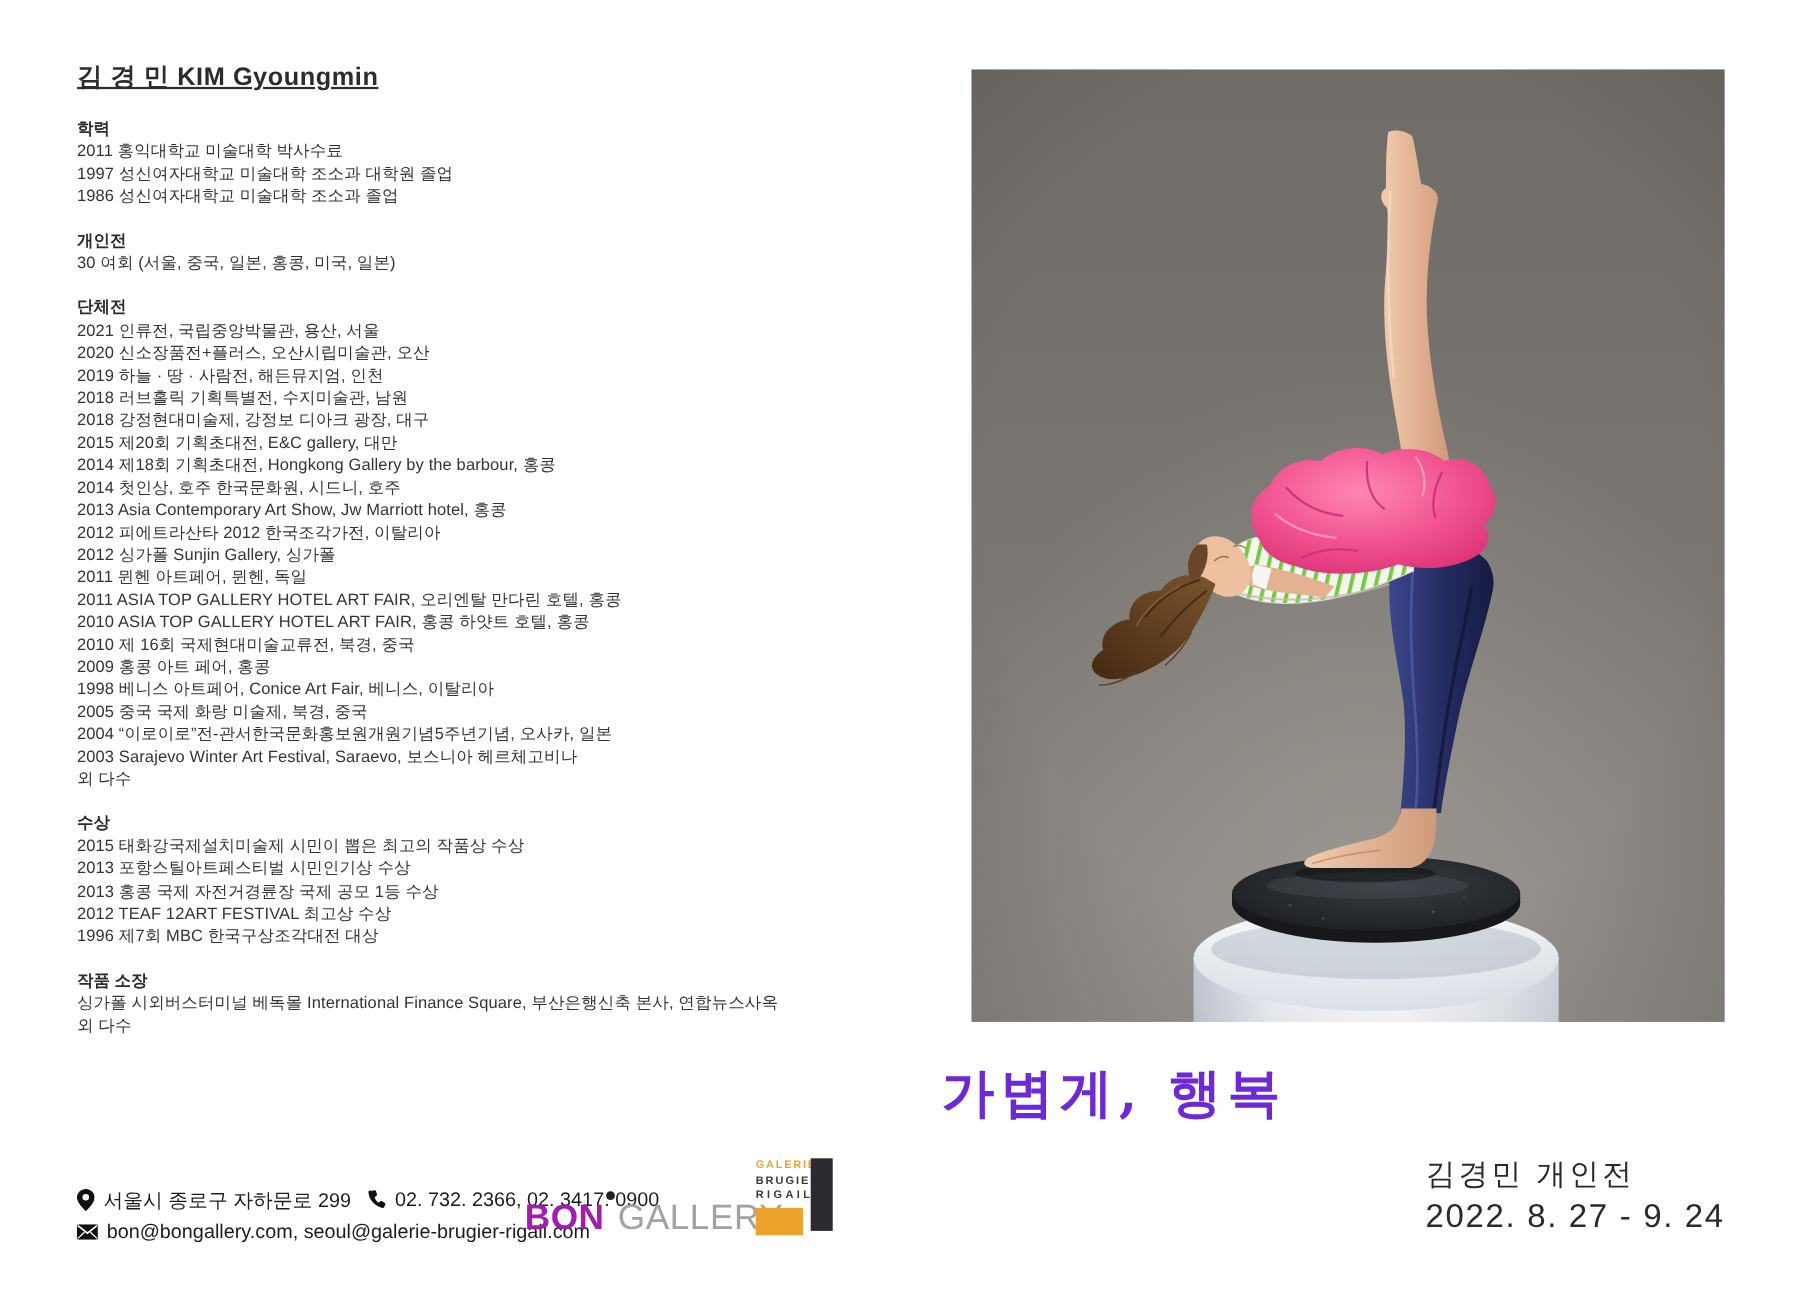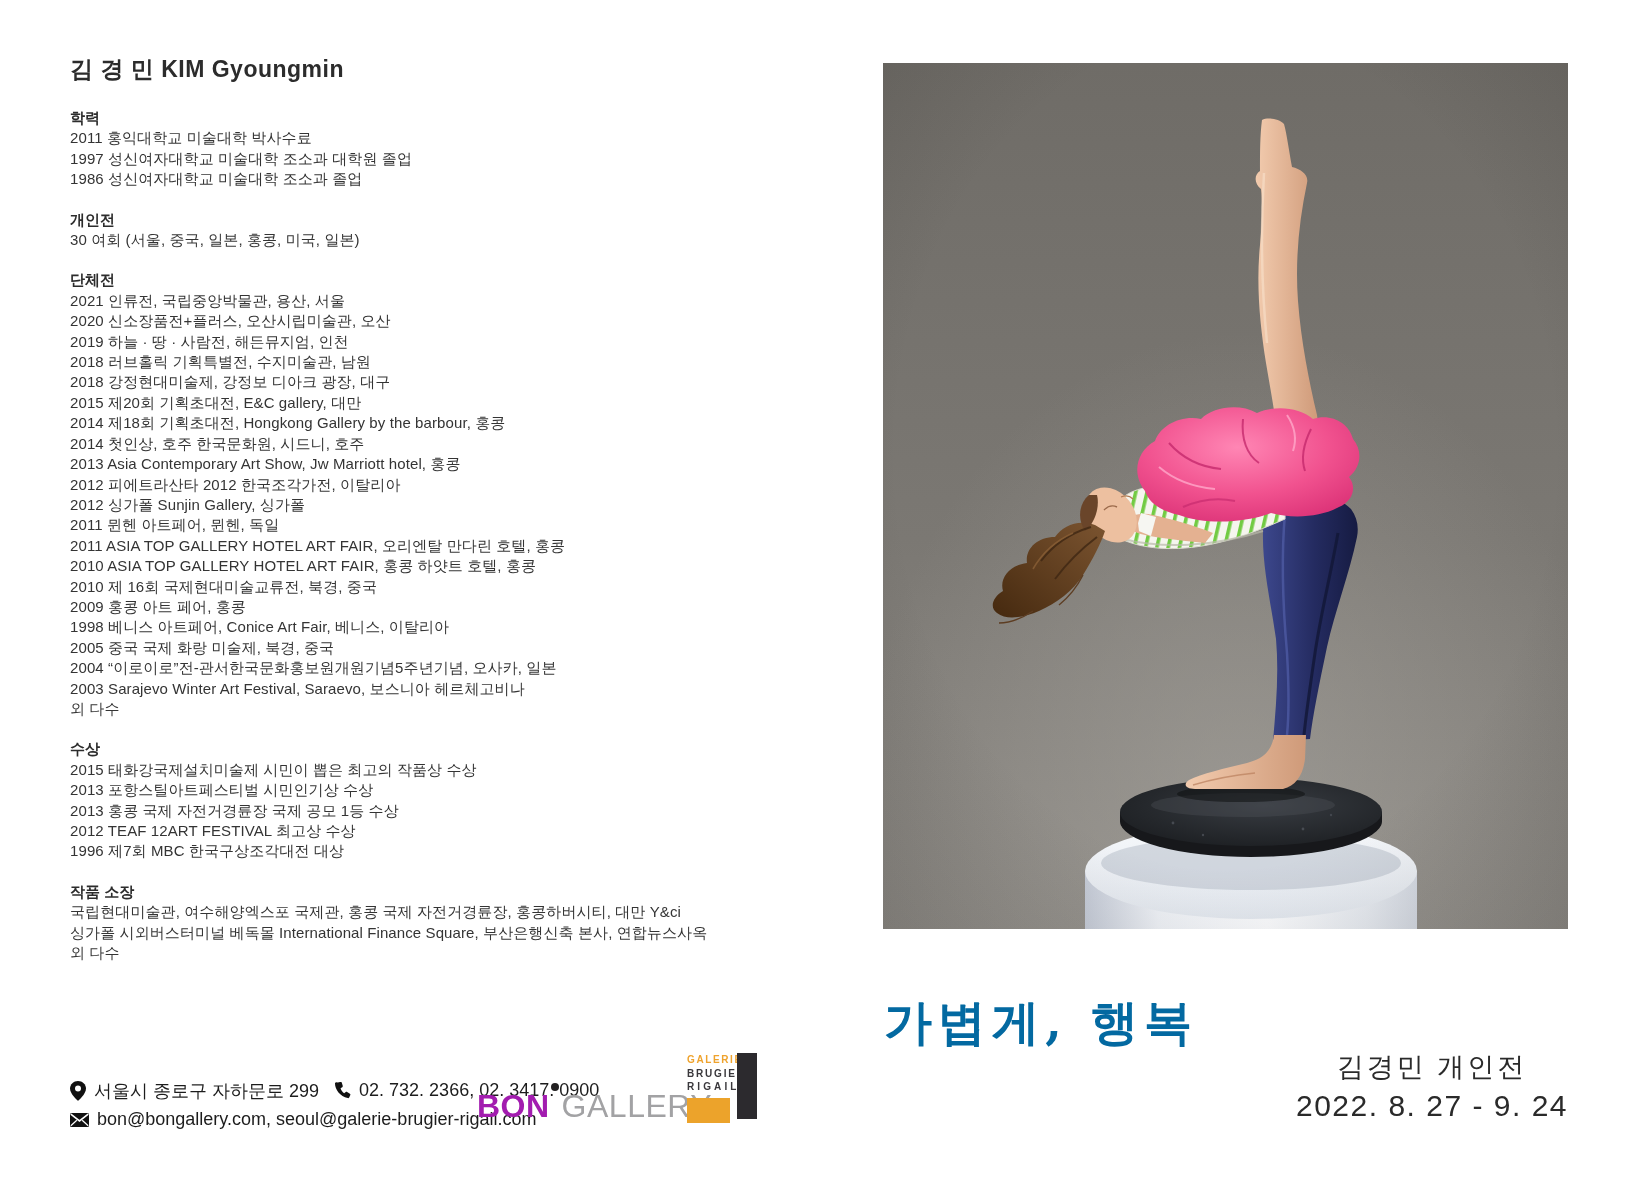--- a/index.html
+++ b/index.html
@@ -2,21 +2,21 @@
 <html><head>
 <meta charset="utf-8">
 <style>
   html,body{margin:0;padding:0;background:#ffffff;}
   .canvas{
     position:relative;width:1631px;height:1182px;background:#ffffff;overflow:hidden;
     font-family:"Liberation Sans","DejaVu Sans",sans-serif;color:#303030;
   }
   
   .cv{position:absolute;left:70px;top:54px;width:660px;}
-  .artist-name{font-size:23px;font-weight:bold;letter-spacing:.5px;color:#2c2c2c;margin:0;line-height:30px;}
+  .artist-name{font-size:23px;font-weight:bold;letter-spacing:.5px;color:#2c2c2c;margin:0;line-height:30px;text-decoration:underline;}
   .cv-section{margin-top:20px;}
   .cv-section.first{margin-top:24px;}
   .cv-heading{font-size:15px;font-weight:bold;color:#2c2c2c;margin:0;line-height:20.4px;}
   .cv-line{font-size:15px;margin:0;line-height:20.4px;color:#343434;letter-spacing:.1px;}
   
   .footer{position:absolute;left:70px;top:1076px;font-size:18px;color:#1c1c1c;}
   .footer .row{display:flex;align-items:center;height:29px;white-space:nowrap;}
   .footer svg{margin-right:8px;}
   .footer .sep{display:inline-block;width:14px;}
   
@@ -31,25 +31,25 @@
   .gbr-line.l1{color:#efa32d;letter-spacing:1.6px;}
   .gbr-line.l2{color:#3a383c;letter-spacing:1.8px;}
   .gbr-line.l3{color:#3a383c;letter-spacing:3.1px;}
   .gbr-block{width:43px;height:25px;background:#eca32b;margin-top:4px;}
   .gbr-bar{width:20px;height:66px;background:#2c2a2e;margin-left:6px;}
   
   .photo{position:absolute;left:883px;top:63px;width:685px;height:866px;}
   .photo svg{display:block;}
   
   .exh-title{
-    position:absolute;left:884px;top:964px;
+    position:absolute;left:856px;top:964px;
     font-family:"DejaVu Serif","Liberation Serif",serif;
-    font-size:48px;font-weight:600;color:#0369a1;letter-spacing:.12em;line-height:60px;white-space:nowrap;margin-top:28px;
+    font-size:48px;font-weight:600;color:#6d28d9;letter-spacing:.12em;line-height:60px;white-space:nowrap;
   }
-  .exh-info{position:absolute;right:63px;top:1049px;text-align:center;color:#2a2a2a;}
+  .exh-info{position:absolute;right:63px;top:1049px;text-align:left;color:#2a2a2a;}
   .exh-sub{font-size:27px;letter-spacing:3px;line-height:36px;}
   .exh-dates{font-size:30px;letter-spacing:1.5px;line-height:42px;}
 </style>
 </head>
 <body>
 
 <div class="canvas">
 
   <div class="cv">
     <h1 class="artist-name">김 경 민 KIM Gyoungmin</h1>
@@ -104,21 +104,20 @@
           <p class="cv-line">2013 포항스틸아트페스티벌 시민인기상 수상</p>
           <p class="cv-line">2013 홍콩 국제 자전거경륜장 국제 공모 1등 수상</p>
           <p class="cv-line">2012 TEAF 12ART FESTIVAL 최고상 수상</p>
           <p class="cv-line">1996 제7회 MBC 한국구상조각대전 대상</p>
         </div>
     </section>
 
     <section class="cv-section">
       <h2 class="cv-heading">작품 소장</h2>
       <div>
-          <p class="cv-line">국립현대미술관, 여수해양엑스포 국제관, 홍콩 국제 자전거경륜장, 홍콩하버시티, 대만 Y&amp;ci</p>
           <p class="cv-line">싱가폴 시외버스터미널 베독몰 International Finance Square, 부산은행신축 본사, 연합뉴스사옥</p>
           <p class="cv-line">외 다수</p>
         </div>
     </section>
   </div>
 
   <div class="footer">
     <div class="row">
       <svg width="16" height="20" viewBox="0 0 16 20">
         <path d="M8 0C3.6 0 0 3.4 0 7.6 0 13.2 8 20 8 20s8-6.8 8-12.4C16 3.4 12.4 0 8 0Z" fill="#111"></path>

